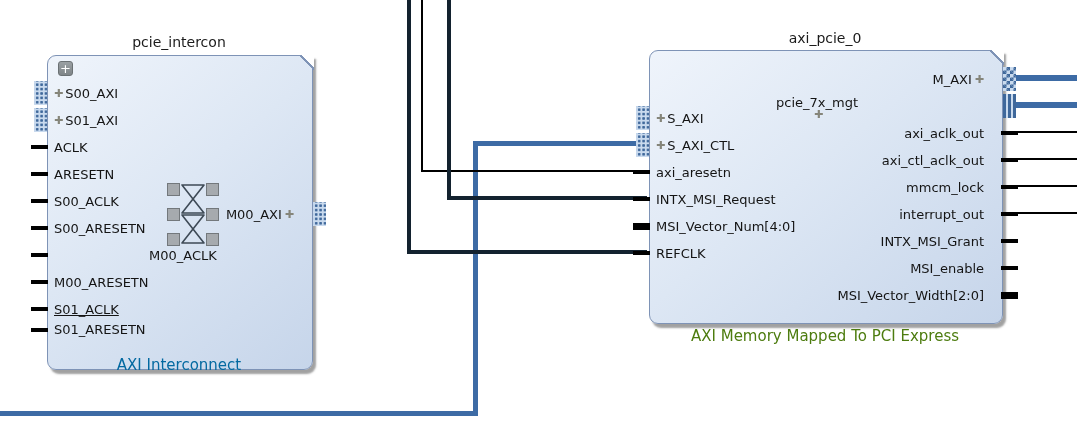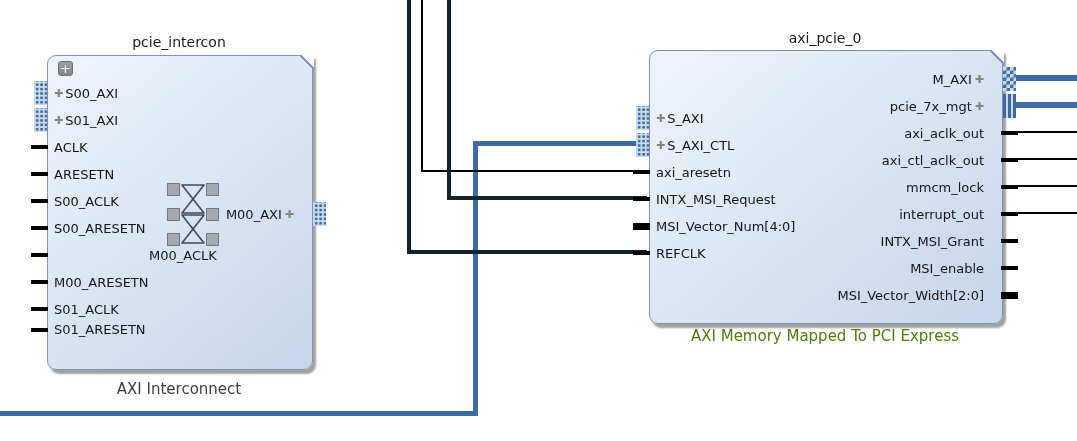--- a/index.html
+++ b/index.html
@@ -137,36 +137,36 @@
         <span class="plbl">S00_ARESETN</span>
       </div>
       <div class="prow pl" style="top: 185.5px; justify-content: center;">
         <span class="stub"></span>
         <span class="plbl">M00_ACLK</span>
       </div>
       <div class="prow pl" style="top: 212.5px;">
         <span class="stub"></span>
         <span class="plbl">M00_ARESETN</span>
       </div>
-      <div class="prow pl" style="top: 239.5px;">
+      <div class="prow pl" style="top: 239.5px; text-decoration: underline;">
         <span class="stub"></span>
         <span class="plbl">S01_ACLK</span>
       </div>
       <div class="prow pl" style="top: 260px;">
         <span class="stub"></span>
         <span class="plbl">S01_ARESETN</span>
       </div>
       <div class="prow pr" style="top: 144.5px;">
         <span class="marker m-dotted"></span>
         <span class="plbl">M00_AXI</span>
         <span class="pi">✚</span>
       </div>
     </div>
   <div class="blk-title" style="left:47px;top:34px;width:264px;">pcie_intercon</div>
-  <div class="blk-sub" style="left: 47px; top: 380px; width: 264px; color: #404040;">AXI Interconnect</div>
+  <div class="blk-sub" style="left: 47px; top: 356px; width: 264px; color: #0369a1;">AXI Interconnect</div>
 
   <div class="ip-block" id="blk1" style="left:649px;top:50px;width:352px;height:272px;">
     <div class="dogear"></div>
   <div class="prow pl" style="top: 53.5px;">
         <span class="marker m-dotted"></span>
         <span class="pi">✚</span>
         <span class="plbl">S_AXI</span>
       </div>
       <div class="prow pl" style="top: 80.5px;">
         <span class="marker m-dotted"></span>
@@ -187,21 +187,21 @@
       </div>
       <div class="prow pl" style="top: 188.5px;">
         <span class="stub"></span>
         <span class="plbl">REFCLK</span>
       </div>
       <div class="prow pr" style="top: 14.5px;">
         <span class="marker m-checker"></span>
         <span class="plbl">M_AXI</span>
         <span class="pi">✚</span>
       </div>
-      <div class="prow pr" style="top: 41.5px;">
+      <div class="prow pr" style="top: 41.5px; flex-direction: column;">
         <span class="marker m-stripes"></span>
         <span class="plbl">pcie_7x_mgt</span>
         <span class="pi">✚</span>
       </div>
       <div class="prow pr" style="top: 68.5px;">
         <span class="stub"></span>
         <span class="plbl">axi_aclk_out</span>
       </div>
       <div class="prow pr" style="top: 95.5px;">
         <span class="stub"></span>

